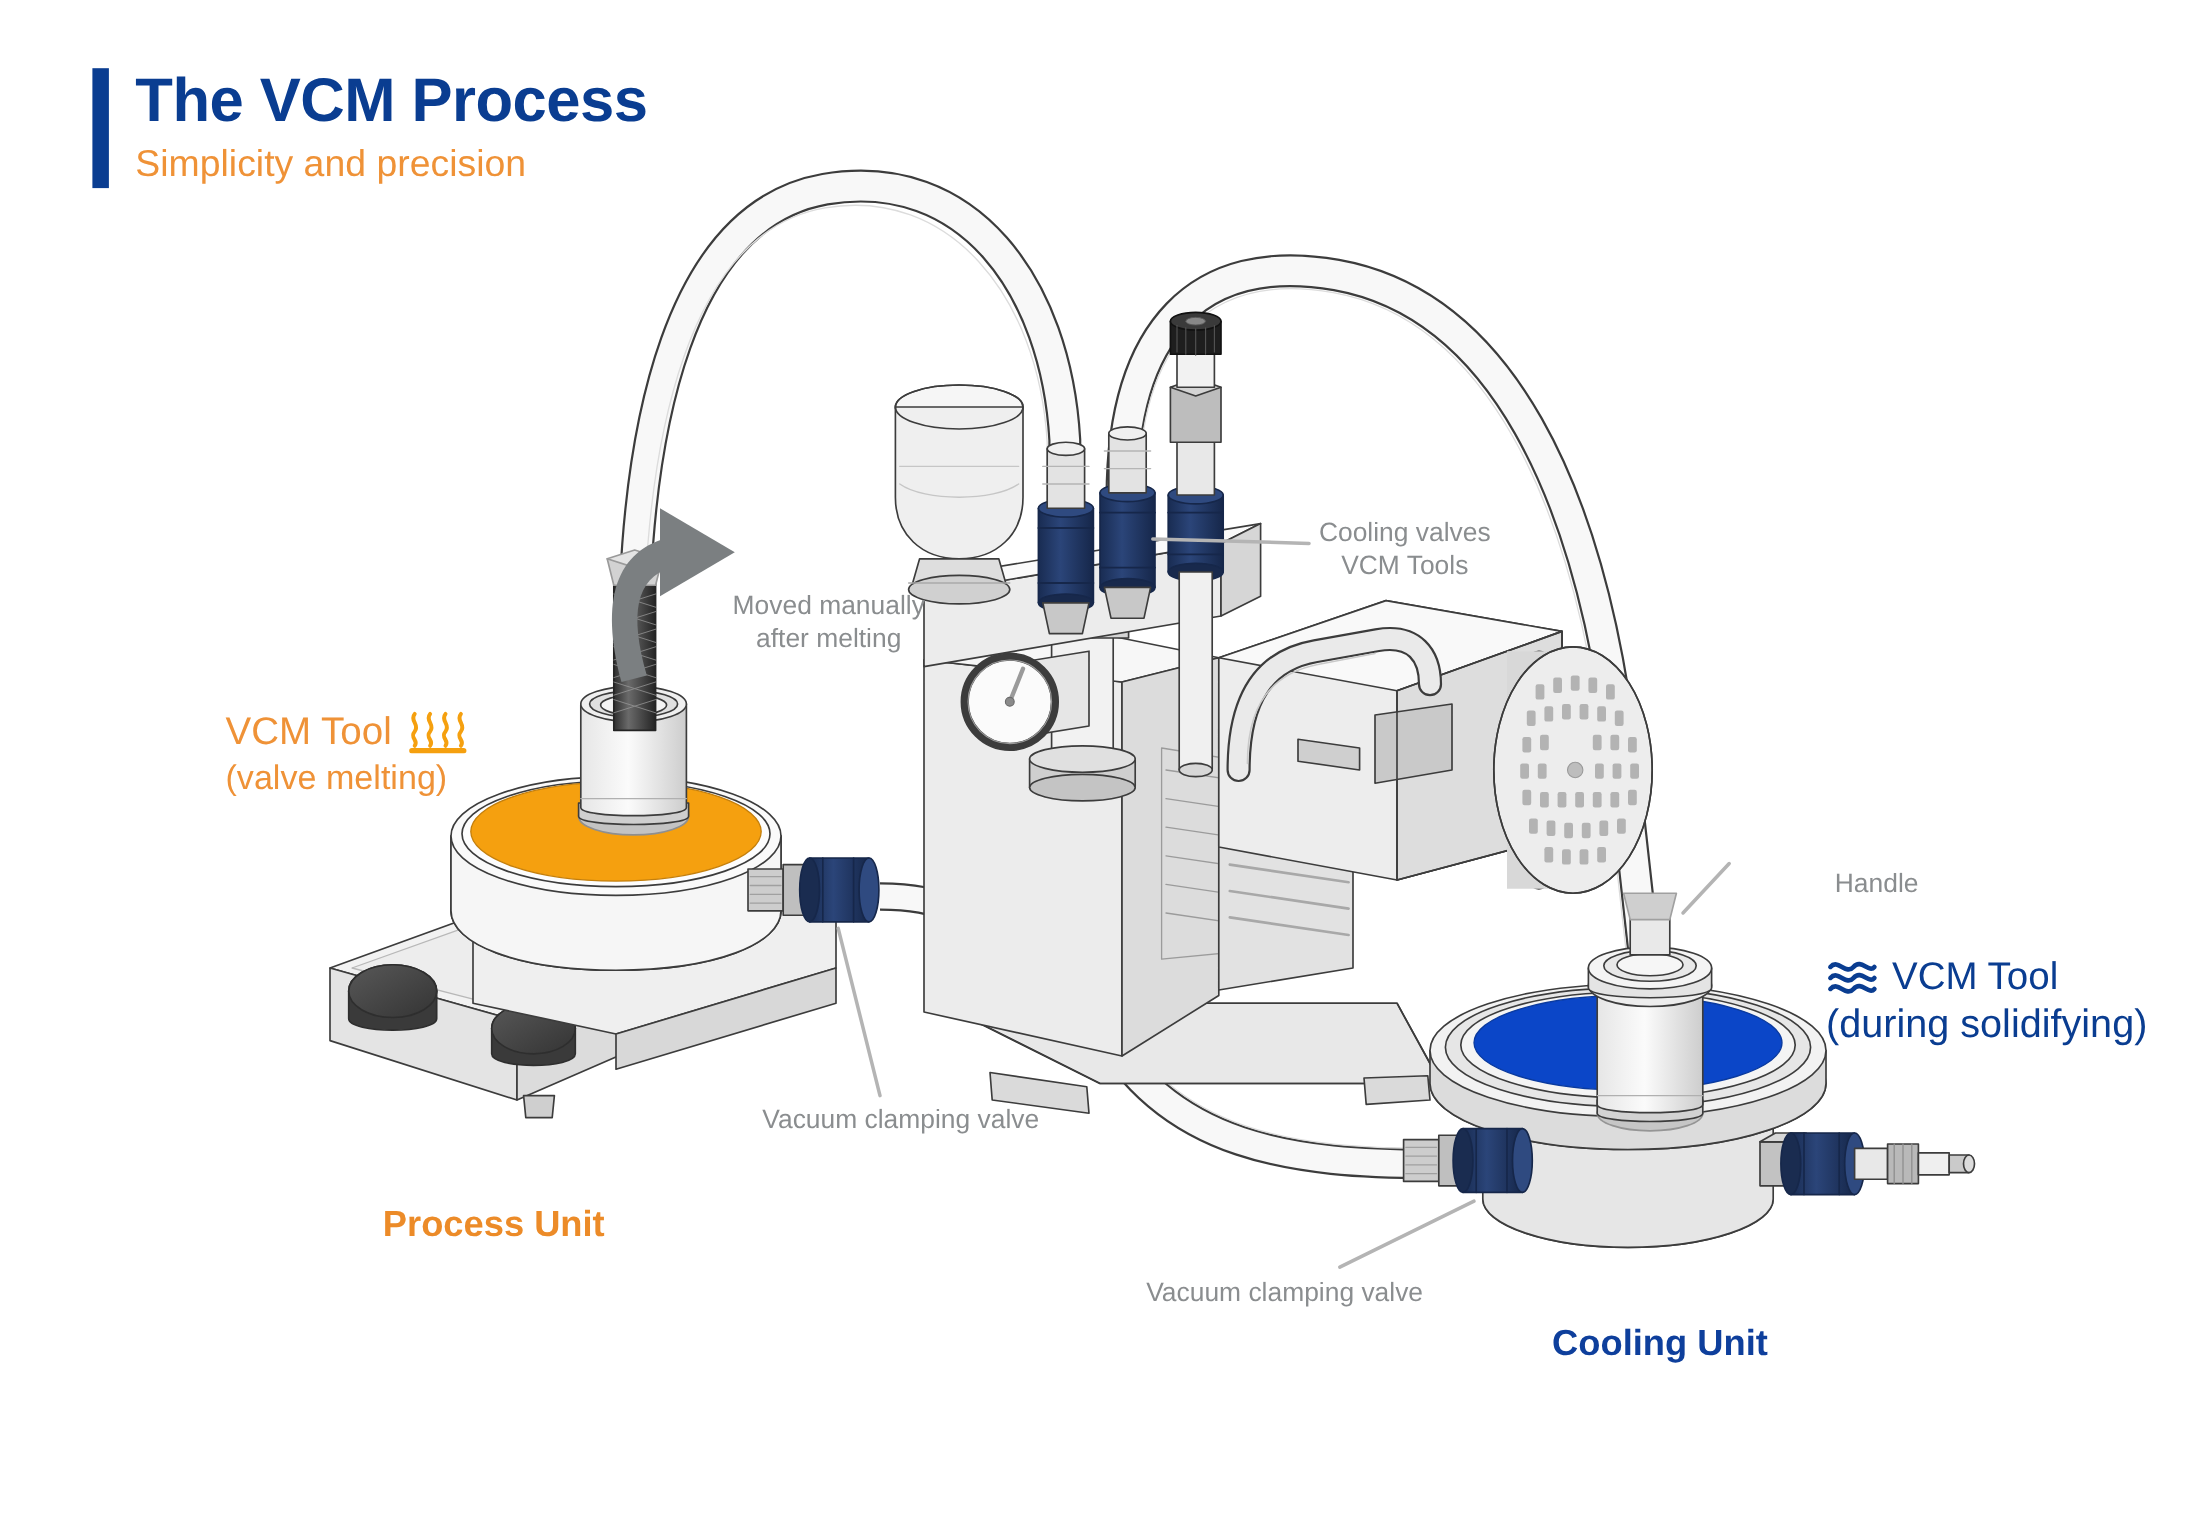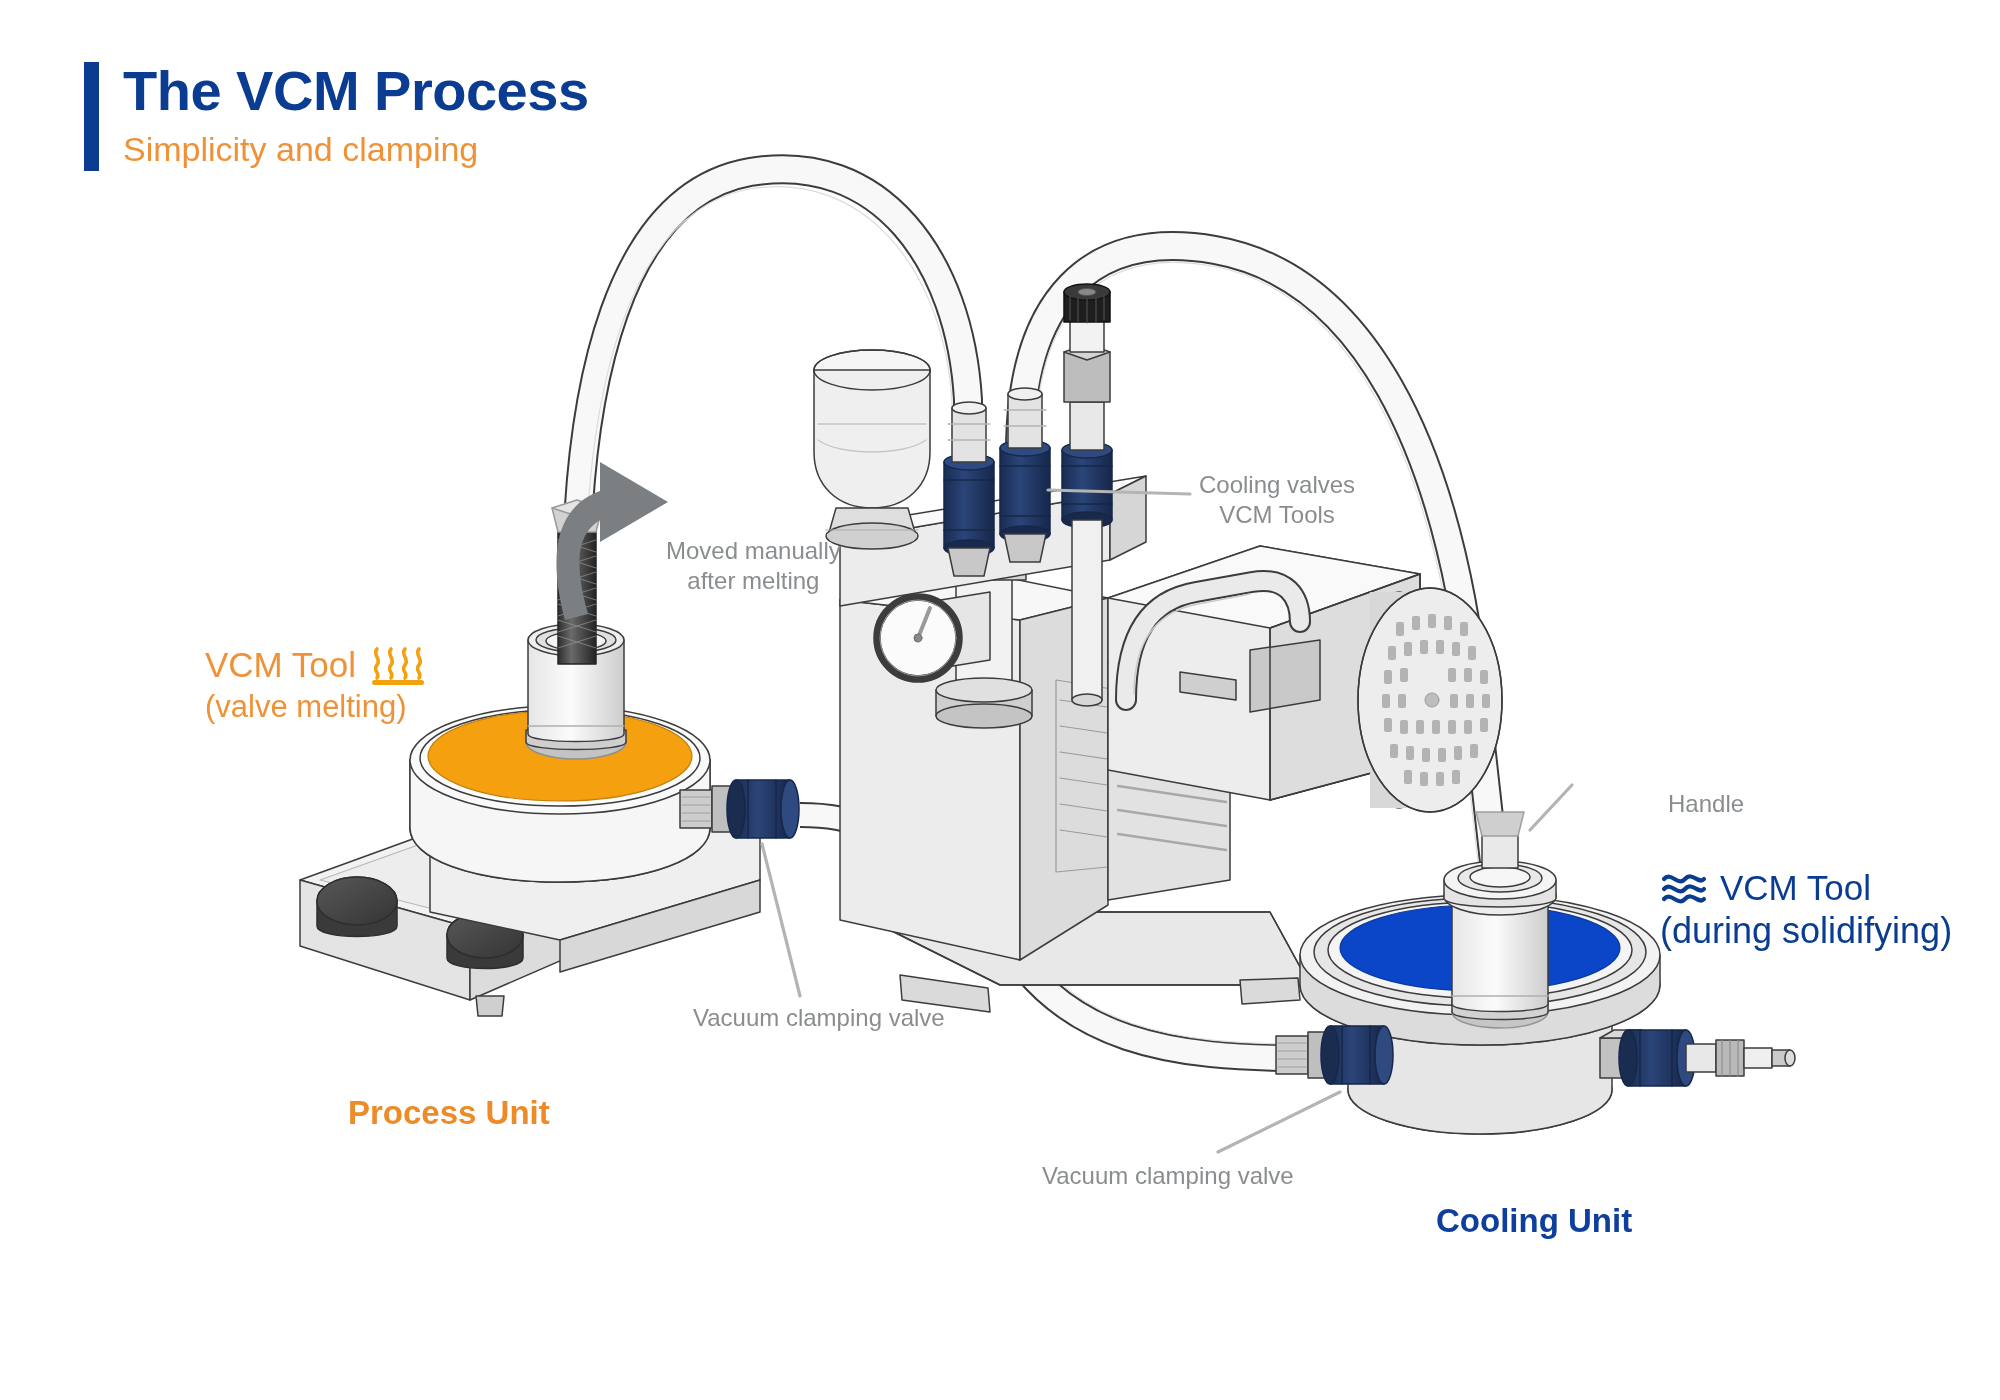--- a/index.html
+++ b/index.html
@@ -73,21 +73,20 @@
 
   .lbl-heating {
     left: 348px; top: 1094px;
     font-size: 33px; font-weight: bold;
     color: #ec8b28;
   }
   .lbl-cooling {
     left: 1411px; top: 1202px;
     font-size: 33px; font-weight: bold;
     color: #0e3f9c;
-    margin-left: 25px;
   }
 
   .callout {
     position: absolute;
     font-size: 24px;
     color: #8a8d8f;
     line-height: 1.25;
     white-space: nowrap;
   }
   .callout.center { text-align: center; }
@@ -523,21 +522,21 @@
         <path d="M600 462 L 668 502 L 600 542 Z" fill="#7b7f81"></path>
       </g>
 
     </g>
   </svg>
 
   <div class="header">
     <div class="header-bar"></div>
     <div class="header-text">
       <div class="title">The VCM Process</div>
-      <div class="subtitle">Simplicity and clamping</div>
+      <div class="subtitle">Simplicity and precision</div>
     </div>
   </div>
 
   <div class="lbl lbl-vcm-hot">
     <div class="line1">
       <span>VCM Tool</span>
       <span>
         <svg width="58" height="40" viewBox="0 0 58 40">
           <g fill="none" stroke="#F5A00F" stroke-width="3.6" stroke-linecap="round">
             <path d="M9 4 C 4 10, 14 14, 9 20 C 4 26, 13 28, 9 33"></path>

